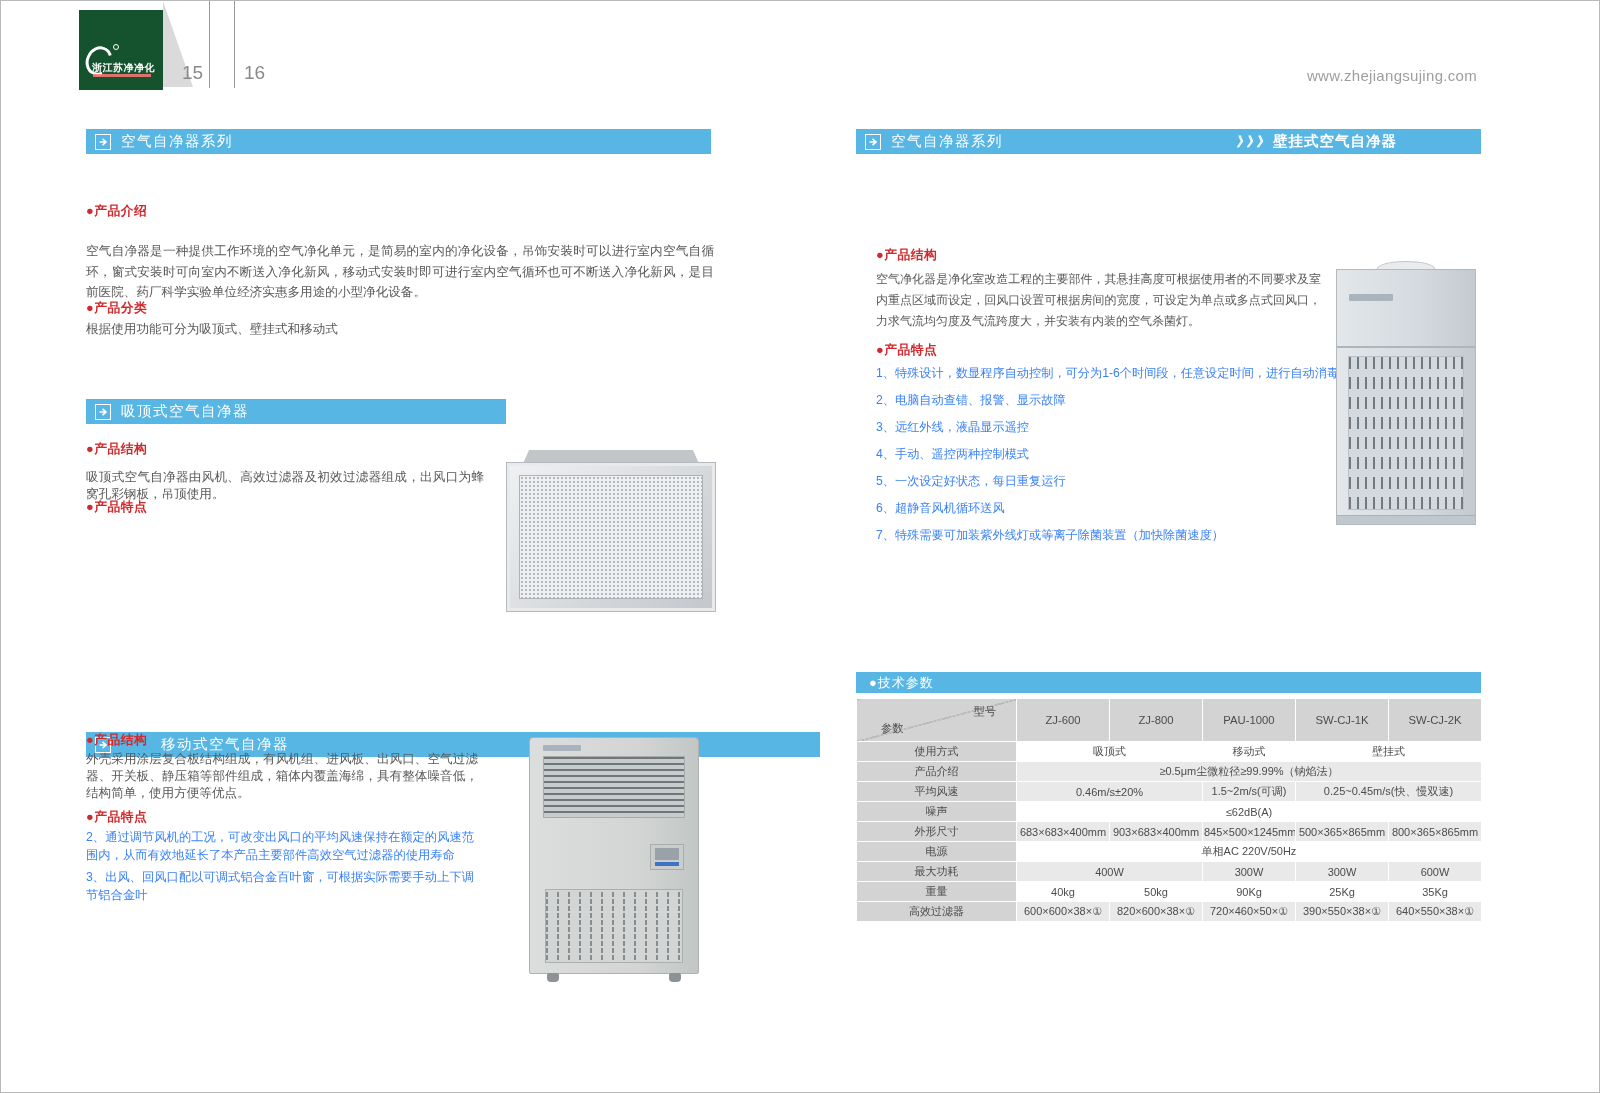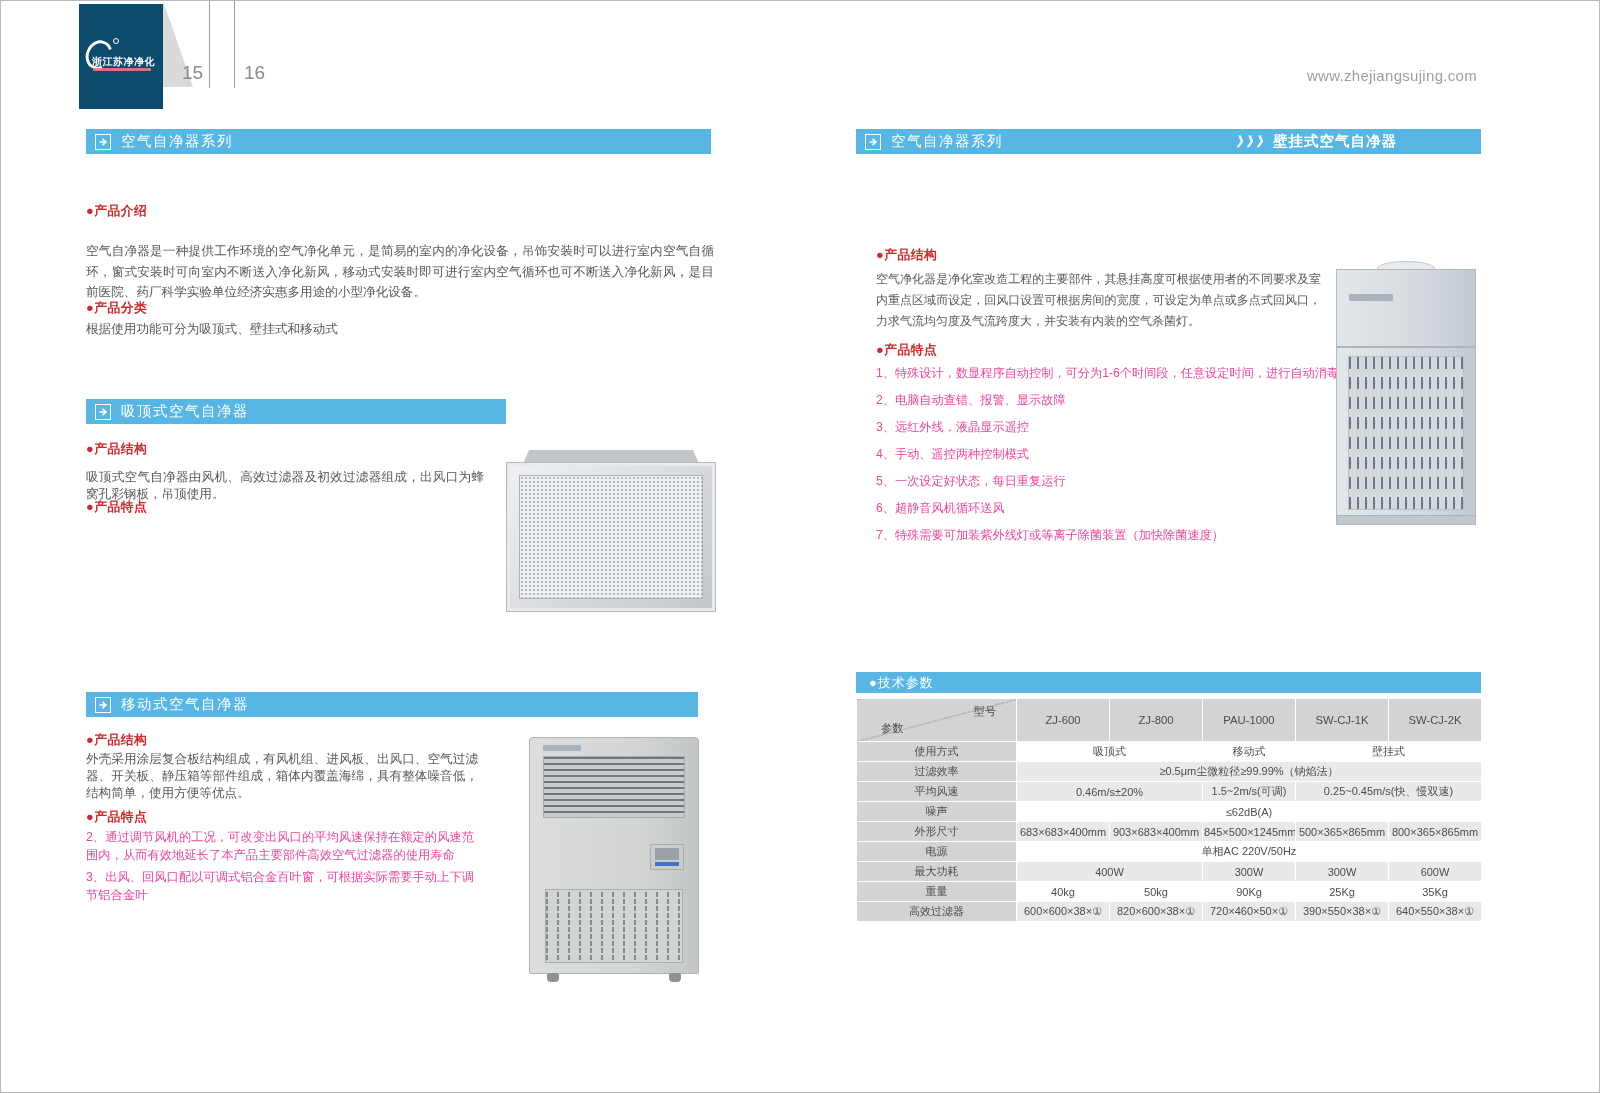--- a/index.html
+++ b/index.html
@@ -1,21 +1,21 @@
 <!DOCTYPE html>
 <html><head>
 <meta charset="utf-8">
 <style>
   *{margin:0;padding:0;box-sizing:border-box;}
   html,body{background:#fff;}
   body{width:1600px;height:1093px;font-family:"Liberation Sans",sans-serif;}
   #page{position:relative;width:1600px;height:1093px;background:#fff;border:1px solid #b9b9b9;overflow:hidden;}
 
   
-  .logo-box{position:absolute;left:78px;top:3px;width:84px;height:105px;background:#0c4a6e;}
+  .logo-box{position:absolute;left:78px;top:9px;width:84px;height:80px;background:#14532d;}
   .logo-c{position:absolute;left:7px;top:36px;width:26px;height:30px;border:3px solid #fff;border-radius:50%;border-right-color:transparent;transform:rotate(25deg);}
   .logo-dot{position:absolute;left:34px;top:34px;width:6px;height:6px;border:1.5px solid #fff;border-radius:50%;}
   .logo-text{position:absolute;left:13px;top:51px;font-size:10px;font-weight:bold;color:#fff;white-space:nowrap;letter-spacing:0.5px;}
   .logo-sub{position:absolute;left:14px;top:64px;width:58px;height:3px;background:rgba(255,120,120,0.85);}
   .mast-tri{position:absolute;left:162px;top:0;width:30px;height:86px;background:#dadada;clip-path:polygon(0 0,100% 100%,0 100%);}
   .vline{position:absolute;top:0;width:1px;height:87px;background:#9b9b9b;}
   #vl1{left:208px;} #vl2{left:233px;}
   .pagenum{position:absolute;top:61px;font-size:19px;color:#8a8a8a;}
   #pn-left{left:181px;} #pn-right{left:203px;margin-left:40px;}
   .site-url{position:absolute;top:66px;right:122px;font-size:15px;color:#9e9e9e;letter-spacing:0.3px;}
@@ -24,21 +24,21 @@
   .bar{position:absolute;height:25px;background:#58b6e4;color:#fff;display:flex;align-items:center;font-size:14.5px;letter-spacing:1.5px;}
   .aicon{width:16px;height:16px;border:1.5px solid #fff;margin:0 10px 0 9px;display:flex;align-items:center;justify-content:center;flex:0 0 auto;}
   .aicon svg{display:block;}
   .bar-right{margin-left:auto;padding-right:84px;display:flex;align-items:center;font-weight:bold;letter-spacing:1px;}
   .chev{font-size:13px;font-weight:bold;letter-spacing:-3px;margin-right:6px;transform:skewX(-8deg);}
   .techbar{position:absolute;left:855px;top:671px;width:625px;height:21px;background:#58b6e4;color:#fff;font-size:13px;display:flex;align-items:center;padding-left:13px;letter-spacing:1px;}
 
   
   .rh{position:absolute;color:#cf2a2c;font-size:12.8px;font-weight:bold;letter-spacing:0.5px;}
   .para{position:absolute;color:#5a5857;font-size:12.6px;line-height:20.5px;text-align:justify;}
-  .feats{position:absolute;color:#ec4899;font-size:12.3px;}
+  .feats{position:absolute;color:#3b82f6;font-size:12.3px;}
   .feats .feat{line-height:18.5px;}
   .feats-gap .feat{line-height:18px;margin-bottom:4px;}
   .feats-wide .feat{line-height:14px;margin-bottom:13px;white-space:nowrap;}
 
   
   #spec-table{position:absolute;left:855px;top:697px;width:625px;border-collapse:collapse;table-layout:fixed;font-size:11px;color:#4c4c4c;border:1px solid #c6c6c6;}
   #spec-table th,#spec-table td{border:1px solid #fff;text-align:center;vertical-align:middle;padding:2px 1px;height:19px;font-weight:normal;overflow:hidden;}
   #spec-table thead th{background:#d3d3d3;height:43px;font-size:11.3px;}
   #spec-table td.label{background:#d3d3d3;}
   #spec-table tr td{background:#fff;}
@@ -118,21 +118,21 @@
   <div class="para" style="left:85px;top:460px;width:398px;line-height:16.5px;margin-top:8px;">吸顶式空气自净器由风机、高效过滤器及初效过滤器组成，出风口为蜂窝孔彩钢板，吊顶使用。</div>
   <div class="rh" style="left:85px;top:498px;">●产品特点</div>
 
   <div class="img-ceiling">
     <div class="ceil-lid"></div>
     <div class="ceil-frame">
       <div class="ceil-mesh"></div>
     </div>
   </div>
 
-  <div class="bar" style="left:85px;top:691px;width:612px;">
+  <div class="bar" style="left:85px;top:731px;width:734px;gap:40px;">
     <span class="aicon">
       <svg width="10" height="10" viewBox="0 0 10 10">
           <path d="M1.5 5h5.5M4.5 1.8 8 5 4.5 8.2" stroke="#fff" stroke-width="1.6" fill="none"></path>
         </svg>
     </span>
     <span>移动式空气自净器</span>
   </div>
   <div class="rh" style="left:85px;top:731px;">●产品结构</div>
   <div class="para" style="left:85px;top:750px;width:392px;line-height:17px;">外壳采用涂层复合板结构组成，有风机组、进风板、出风口、空气过滤器、开关板、静压箱等部件组成，箱体内覆盖海绵，具有整体噪音低，结构简单，使用方便等优点。</div>
   <div class="rh" style="left:85px;top:808px;">●产品特点</div>
@@ -218,21 +218,21 @@
         </tr>
       </thead>
       <tbody>
         <tr>
           <td class="label">使用方式</td>
           <td colspan="2">吸顶式</td>
           <td>移动式</td>
           <td colspan="2">壁挂式</td>
         </tr>
         <tr class="alt">
-          <td class="label">过滤效率</td>
+          <td class="label">产品介绍</td>
           <td colspan="5">≥0.5μm尘微粒径≥99.99%（钠焰法）</td>
         </tr>
         <tr class="alt">
           <td class="label">平均风速</td>
           <td colspan="2">0.46m/s±20%</td>
           <td>1.5~2m/s(可调)</td>
           <td colspan="2">0.25~0.45m/s(快、慢双速)</td>
         </tr>
         <tr>
           <td class="label">噪声</td>

